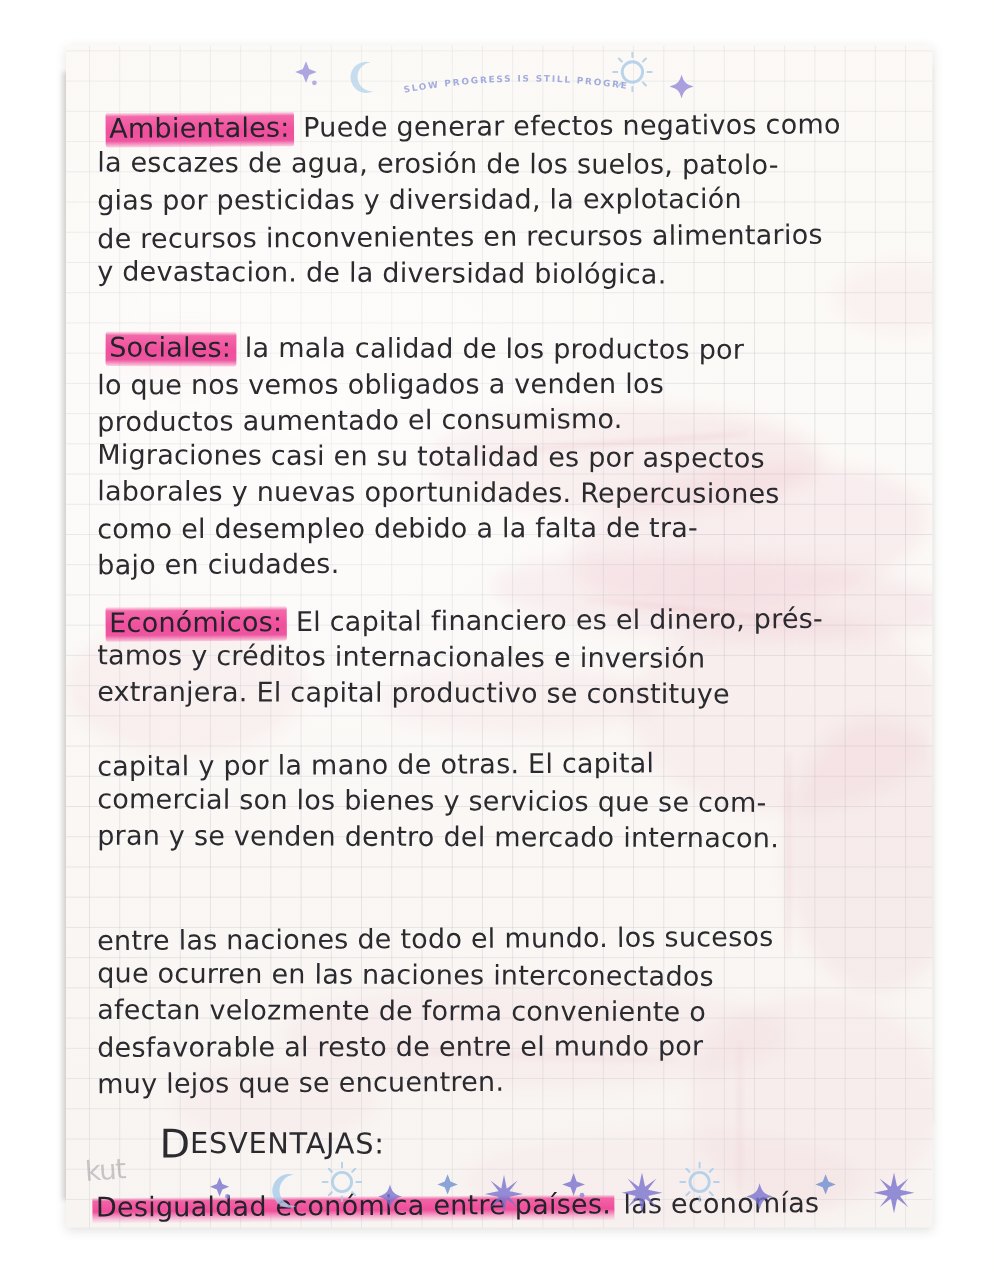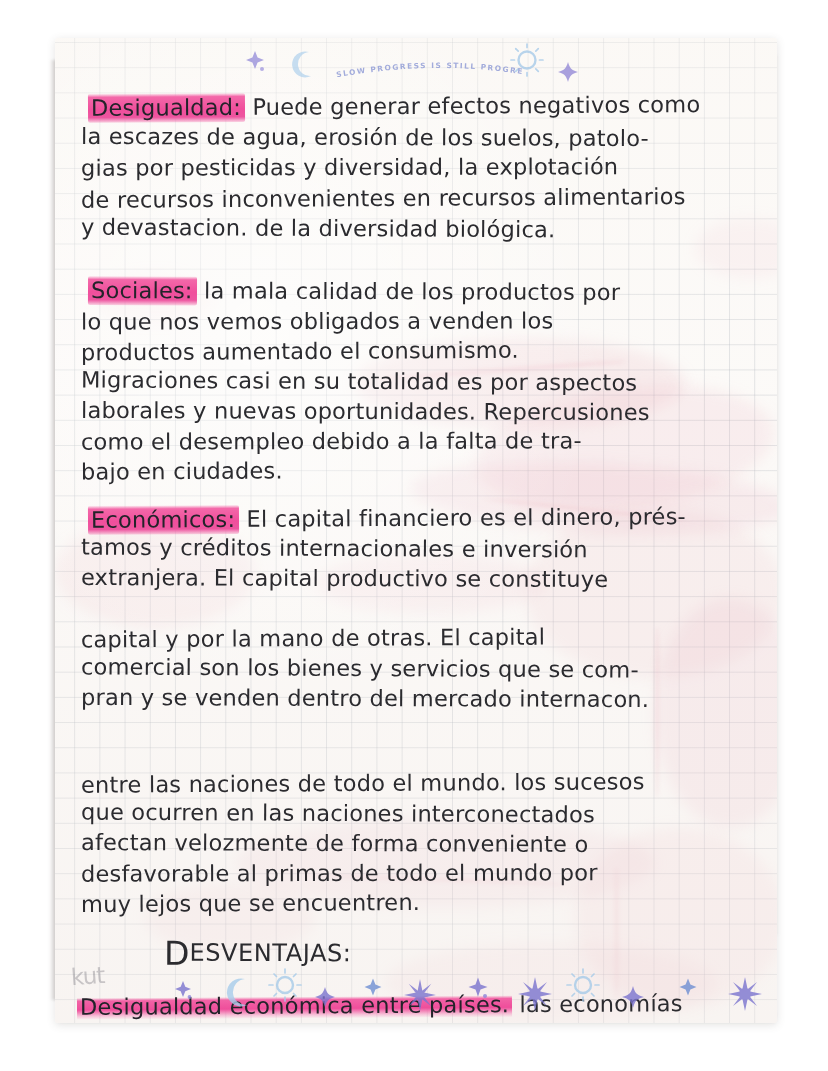--- a/index.html
+++ b/index.html
@@ -187,21 +187,20 @@
   .bigcap {
     font-size: 33px;
     line-height: 30px;
     vertical-align: -4px;
     letter-spacing: 0px;
   }
 
   .desv {
     font-size: 24px;
     letter-spacing: 0.6px;
-    margin-left: 31px;
   }
 
   
   .pencil-mark {
     position: absolute;
     left: 16px;
     bottom: 28px;
     font-size: 23px;
     color: rgba(120,118,125,0.38);
     font-family: "DejaVu Sans", sans-serif;
@@ -281,21 +280,21 @@
           <path id="arcTop" d="M 278,34 Q 375,16 466,30" fill="none"></path>
         </defs>
         <text font-family="DejaVu Sans, sans-serif" font-size="7.4" letter-spacing="1.5" fill="#8f9bd6" opacity="0.82" font-weight="bold">
           <textPath href="#arcTop" startOffset="2%" id="banner-text-path">SLOW PROGRESS IS STILL PROGRESS</textPath>
         </text>
       </svg>
     </div>
 
     <div class="content">
 
-      <div class="line hand w1" style="left:33px; top:53px;"><span class="hl">Desigualdad:</span> <span>Puede generar efectos negativos como</span></div>
+      <div class="line hand w1" style="left:33px; top:53px;"><span class="hl">Ambientales:</span> <span>Puede generar efectos negativos como</span></div>
       <div class="line hand w2" style="left:26px; top:84px;">la escazes de agua, erosión de los suelos, patolo-</div>
       <div class="line hand w3" style="left:26px; top:114px;">gias por pesticidas y diversidad, la explotación</div>
       <div class="line hand w1" style="left:26px; top:145px;">de recursos inconvenientes en recursos alimentarios</div>
       <div class="line hand w4" style="left:26px; top:175px;">y devastacion. de la diversidad biológica.</div>
 
       <div class="line hand w2" style="left:33px; top:238px;"><span class="hl">Sociales:</span> <span>la mala calidad de los productos por</span></div>
       <div class="line hand w3" style="left:26px; top:268px;">lo que nos vemos obligados a venden los</div>
       <div class="line hand w1" style="left:26px; top:298px;">productos aumentado el consumismo.</div>
       <div class="line hand w4" style="left:26px; top:328px;">Migraciones casi en su totalidad es por aspectos</div>
       <div class="line hand w2" style="left:26px; top:358px;">laborales y nuevas oportunidades. Repercusiones</div>
@@ -305,21 +304,21 @@
       <div class="line hand w1" style="left:33px; top:465px;"><span class="hl">Económicos:</span> <span>El capital financiero es el dinero, prés-</span></div>
       <div class="line hand w4" style="left:26px; top:495px;">tamos y créditos internacionales e inversión</div>
       <div class="line hand w2" style="left:26px; top:525px;">extranjera. El capital productivo se constituye</div>
       <div class="line hand w1" style="left:26px; top:585px;">capital y por la mano de otras. El capital</div>
       <div class="line hand w4" style="left:26px; top:615px;">comercial son los bienes y servicios que se com-</div>
       <div class="line hand w2" style="left:26px; top:645px;">pran y se venden dentro del mercado internacon.</div>
 
       <div class="line hand w1" style="left:26px; top:730px;">entre las naciones de todo el mundo. los sucesos</div>
       <div class="line hand w4" style="left:26px; top:760px;">que ocurren en las naciones interconectados</div>
       <div class="line hand w2" style="left:26px; top:790px;">afectan velozmente de forma conveniente o</div>
-      <div class="line hand w3" style="left:26px; top:820px;">desfavorable al primas de todo el mundo por</div>
+      <div class="line hand w3" style="left:26px; top:820px;">desfavorable al resto de entre el mundo por</div>
       <div class="line hand w1" style="left:26px; top:850px;">muy lejos que se encuentren.</div>
 
       <div class="line hand w2 desv" style="left:78px; top:900px;"><span class="bigcap">D</span><span>ESVENTAJAS:</span></div>
 
       <div class="line hand w1" style="left:22px; top:952px;"><span class="hl-strike">Desigualdad económica entre países.</span> las economías</div>
       <div class="line hand w3" style="left:24px; top:982px;">emergentes más potentes, se ven beneficiadas con</div>
 
     </div>
 
     <div class="sticker-strip sticker-bottom">

